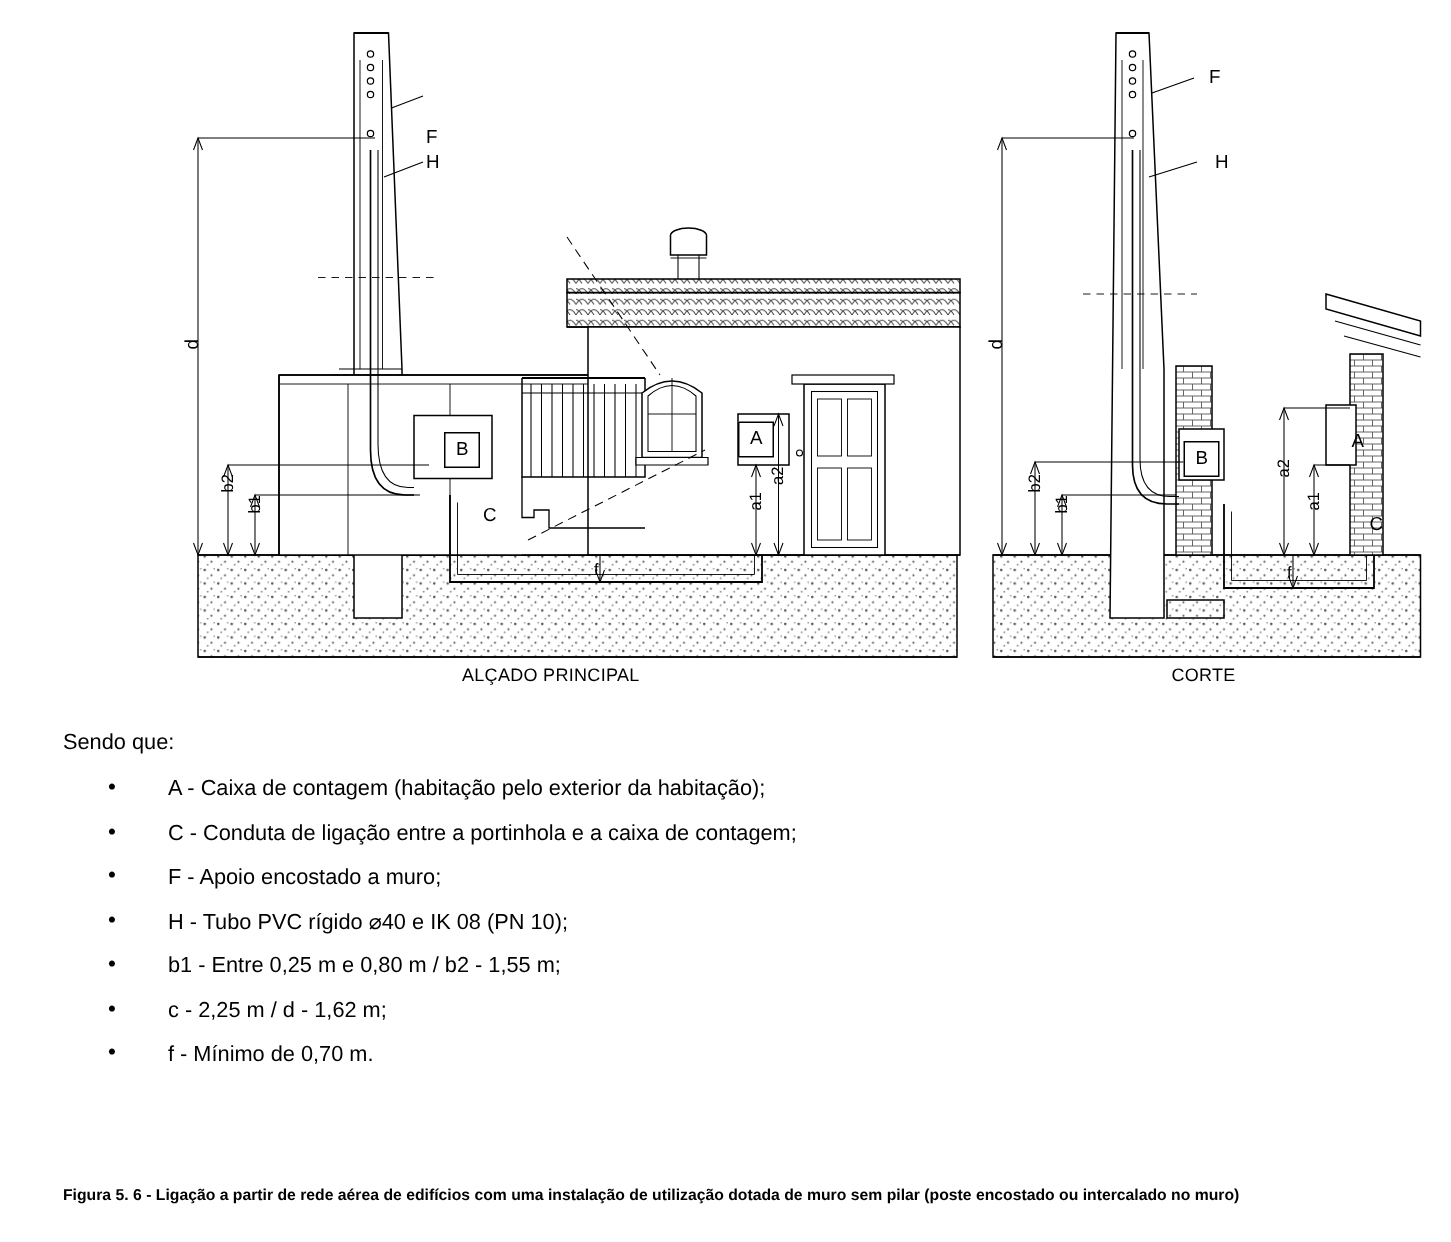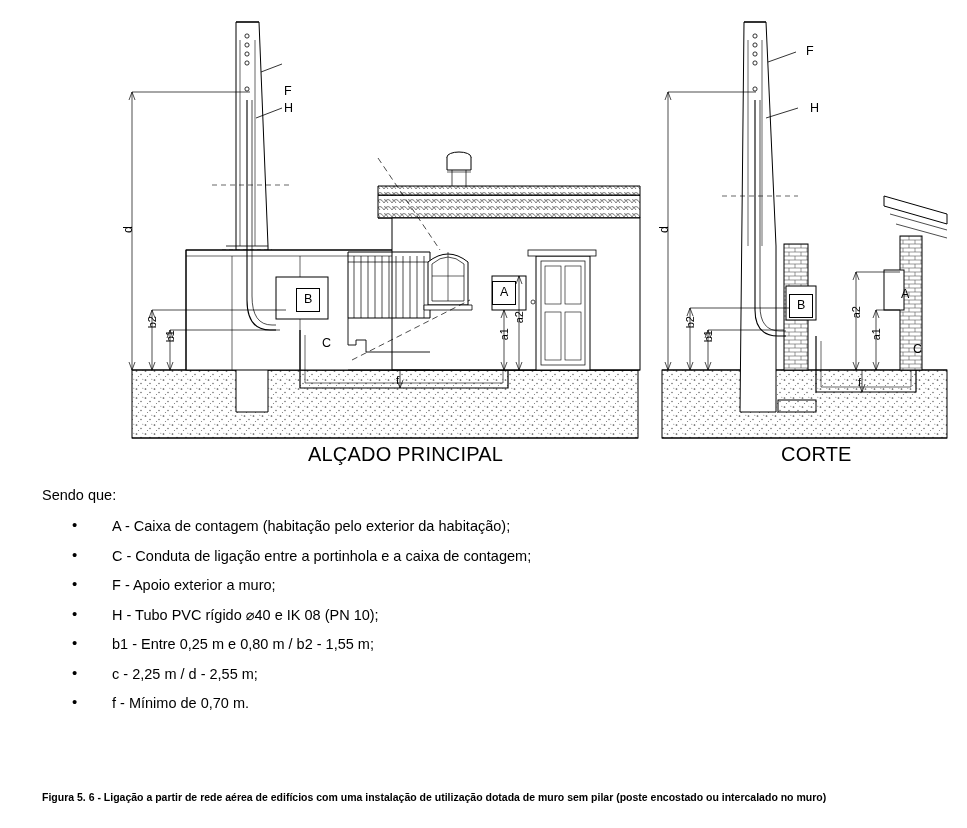--- a/index.html
+++ b/index.html
@@ -26,21 +26,21 @@
 
   .caption-row {
     position: absolute;
     top: 443px;
     left: 0;
     width: 967px;
     height: 24px;
   }
   .view-caption {
     position: absolute;
-    font-size: 20px;
+    font-size: 12px;
     letter-spacing: .2px;
     white-space: nowrap;
   }
   .view-caption.left  { left: 308px; top: 0; }
   .view-caption.right { left: 781px; top: 0; }
 
   
   .body-text {
     position: absolute;
     left: 42px;
@@ -345,21 +345,21 @@
     <div class="view-caption left">ALÇADO PRINCIPAL</div>
     <div class="view-caption right">CORTE</div>
   </div>
 </div>
 
 <div class="body-text">
   <p class="intro">Sendo que:</p>
   <ul class="legend">
     <li>A - Caixa de contagem (habitação pelo exterior da habitação);</li>
     <li>C - Conduta de ligação entre a portinhola e a caixa de contagem;</li>
-    <li>F - Apoio exterior a muro;</li>
+    <li>F - Apoio encostado a muro;</li>
     <li>H - Tubo PVC rígido ⌀40 e IK 08 (PN 10);</li>
     <li>b1 - Entre 0,25 m e 0,80 m / b2 - 1,55 m;</li>
-    <li>c - 2,25 m / d - 2,55 m;</li>
+    <li>c - 2,25 m / d - 1,62 m;</li>
     <li>f - Mínimo de 0,70 m.</li>
   </ul>
 </div>
 
 <div class="fig-caption">Figura 5. 6 - Ligação a partir de rede aérea de edifícios com uma instalação de utilização dotada de muro sem pilar (poste encostado ou intercalado no muro)</div>
 
 </body></html>

